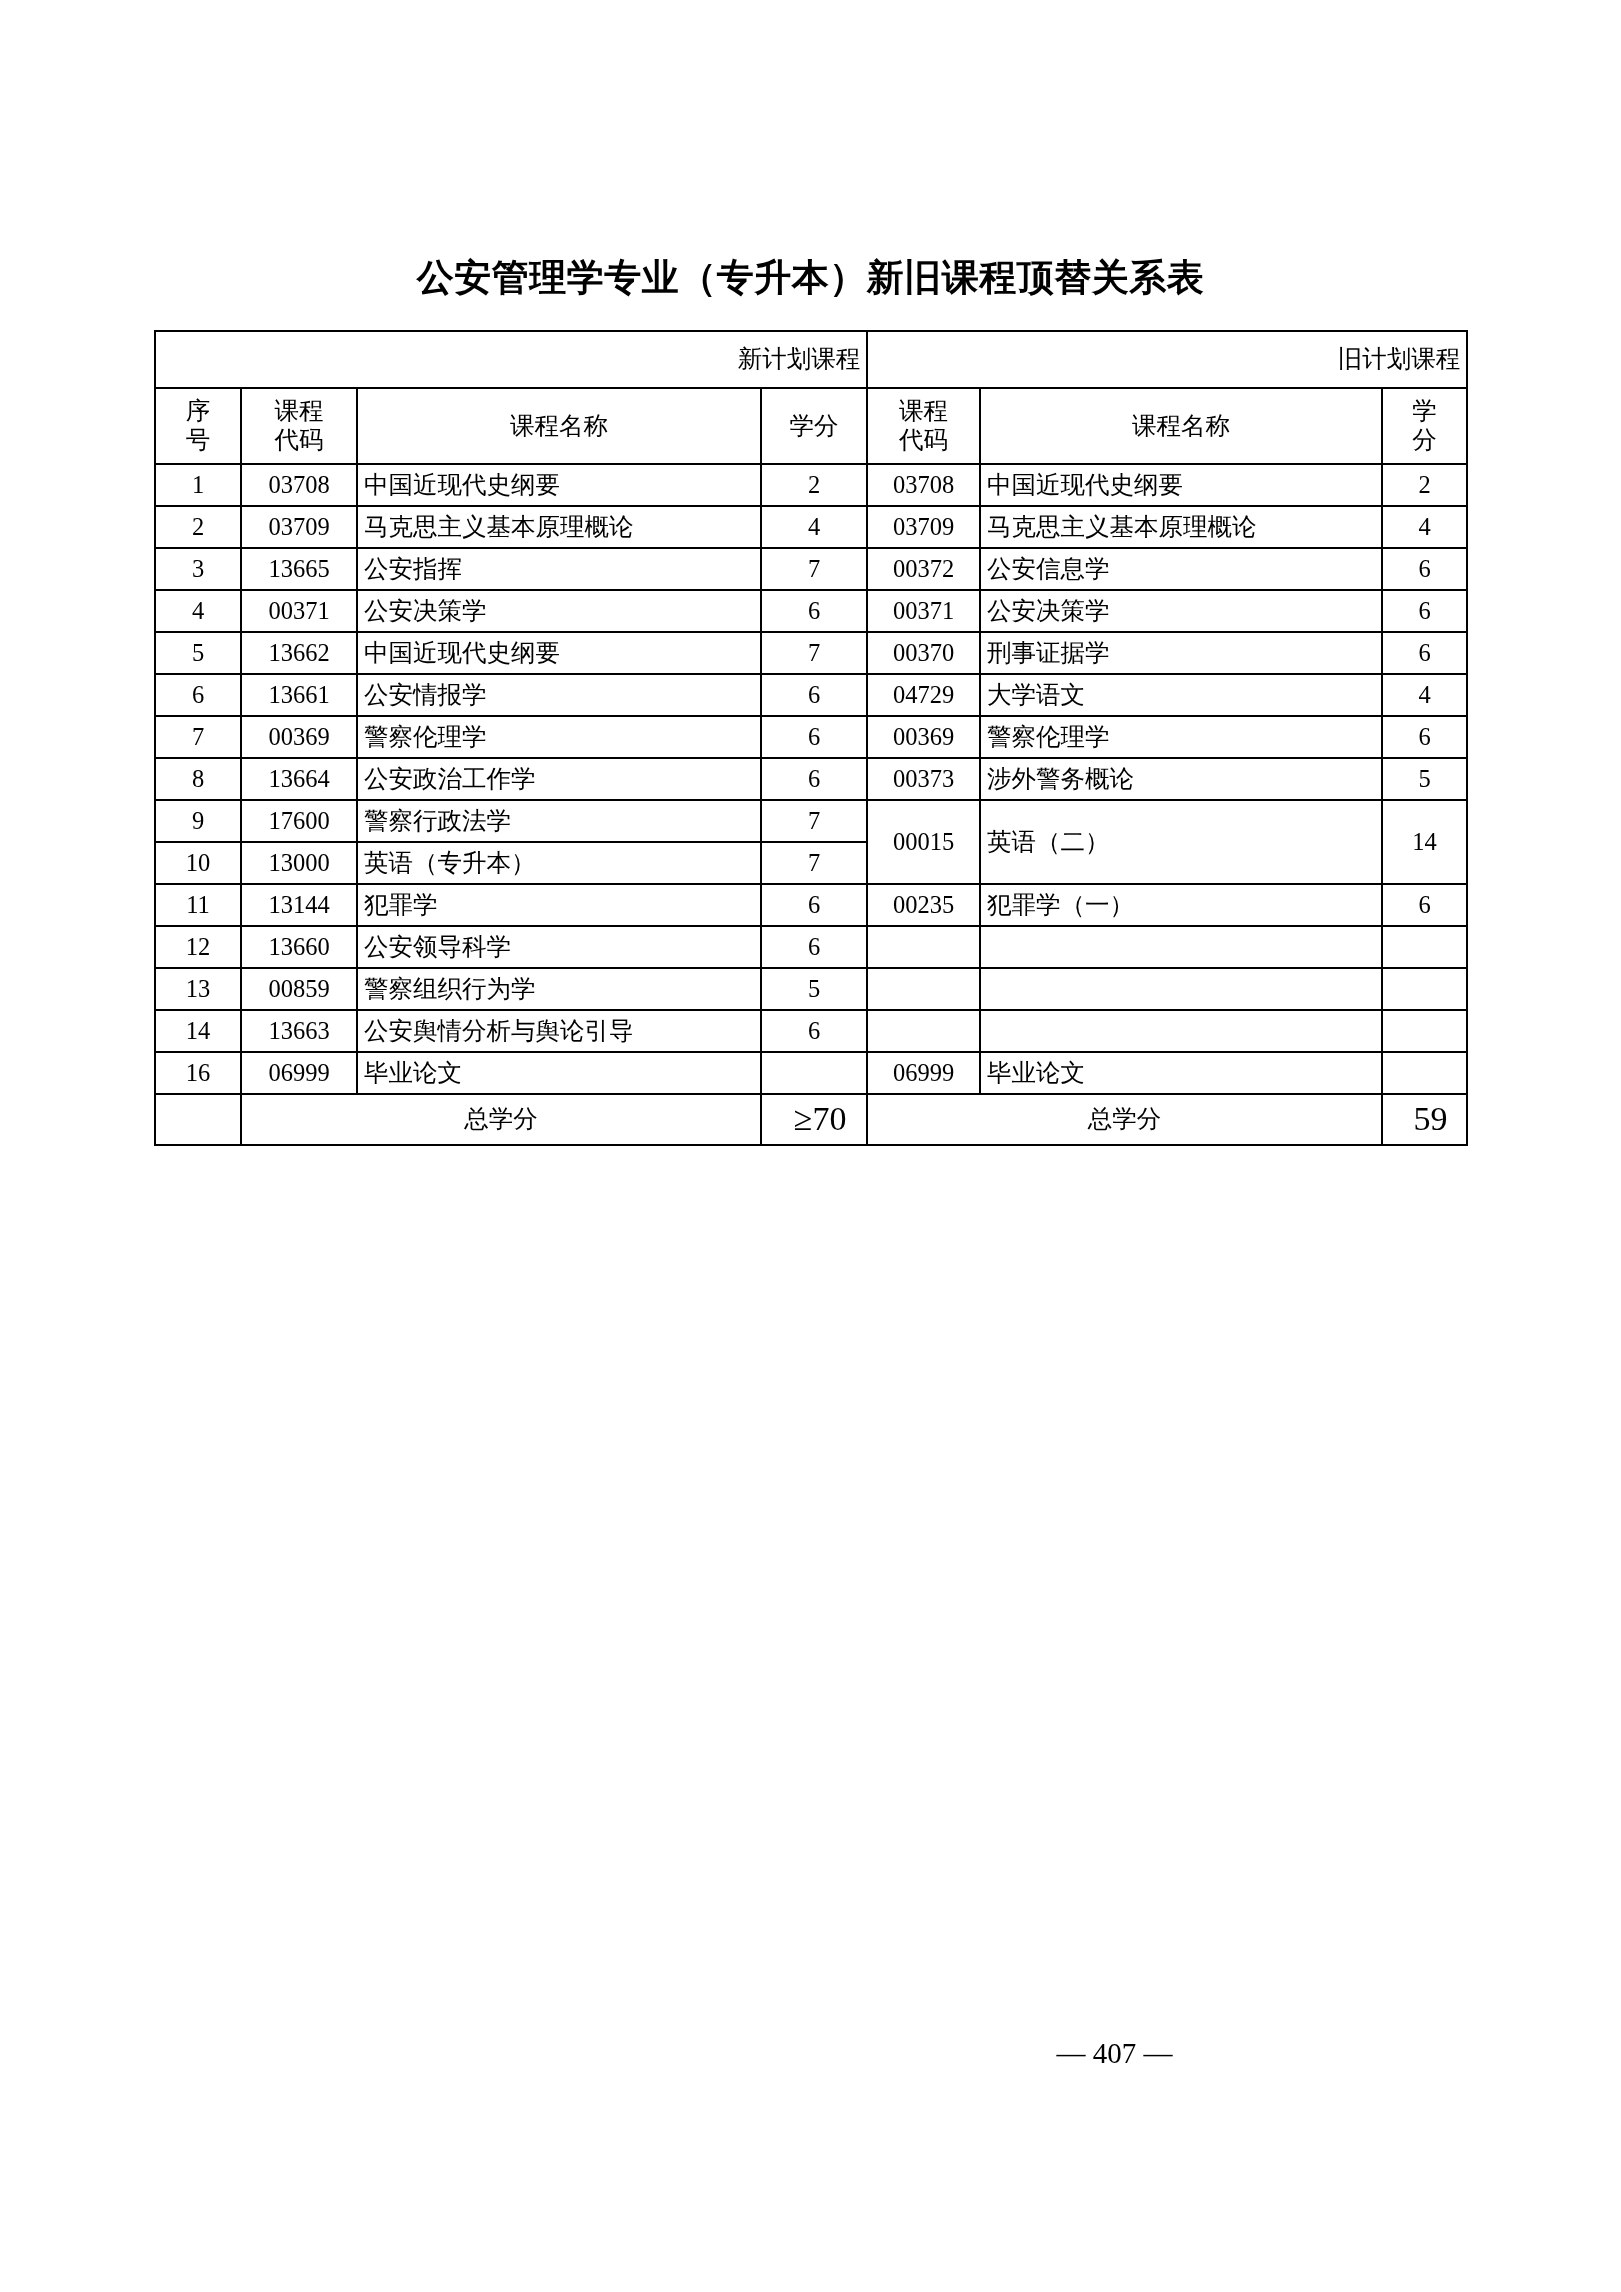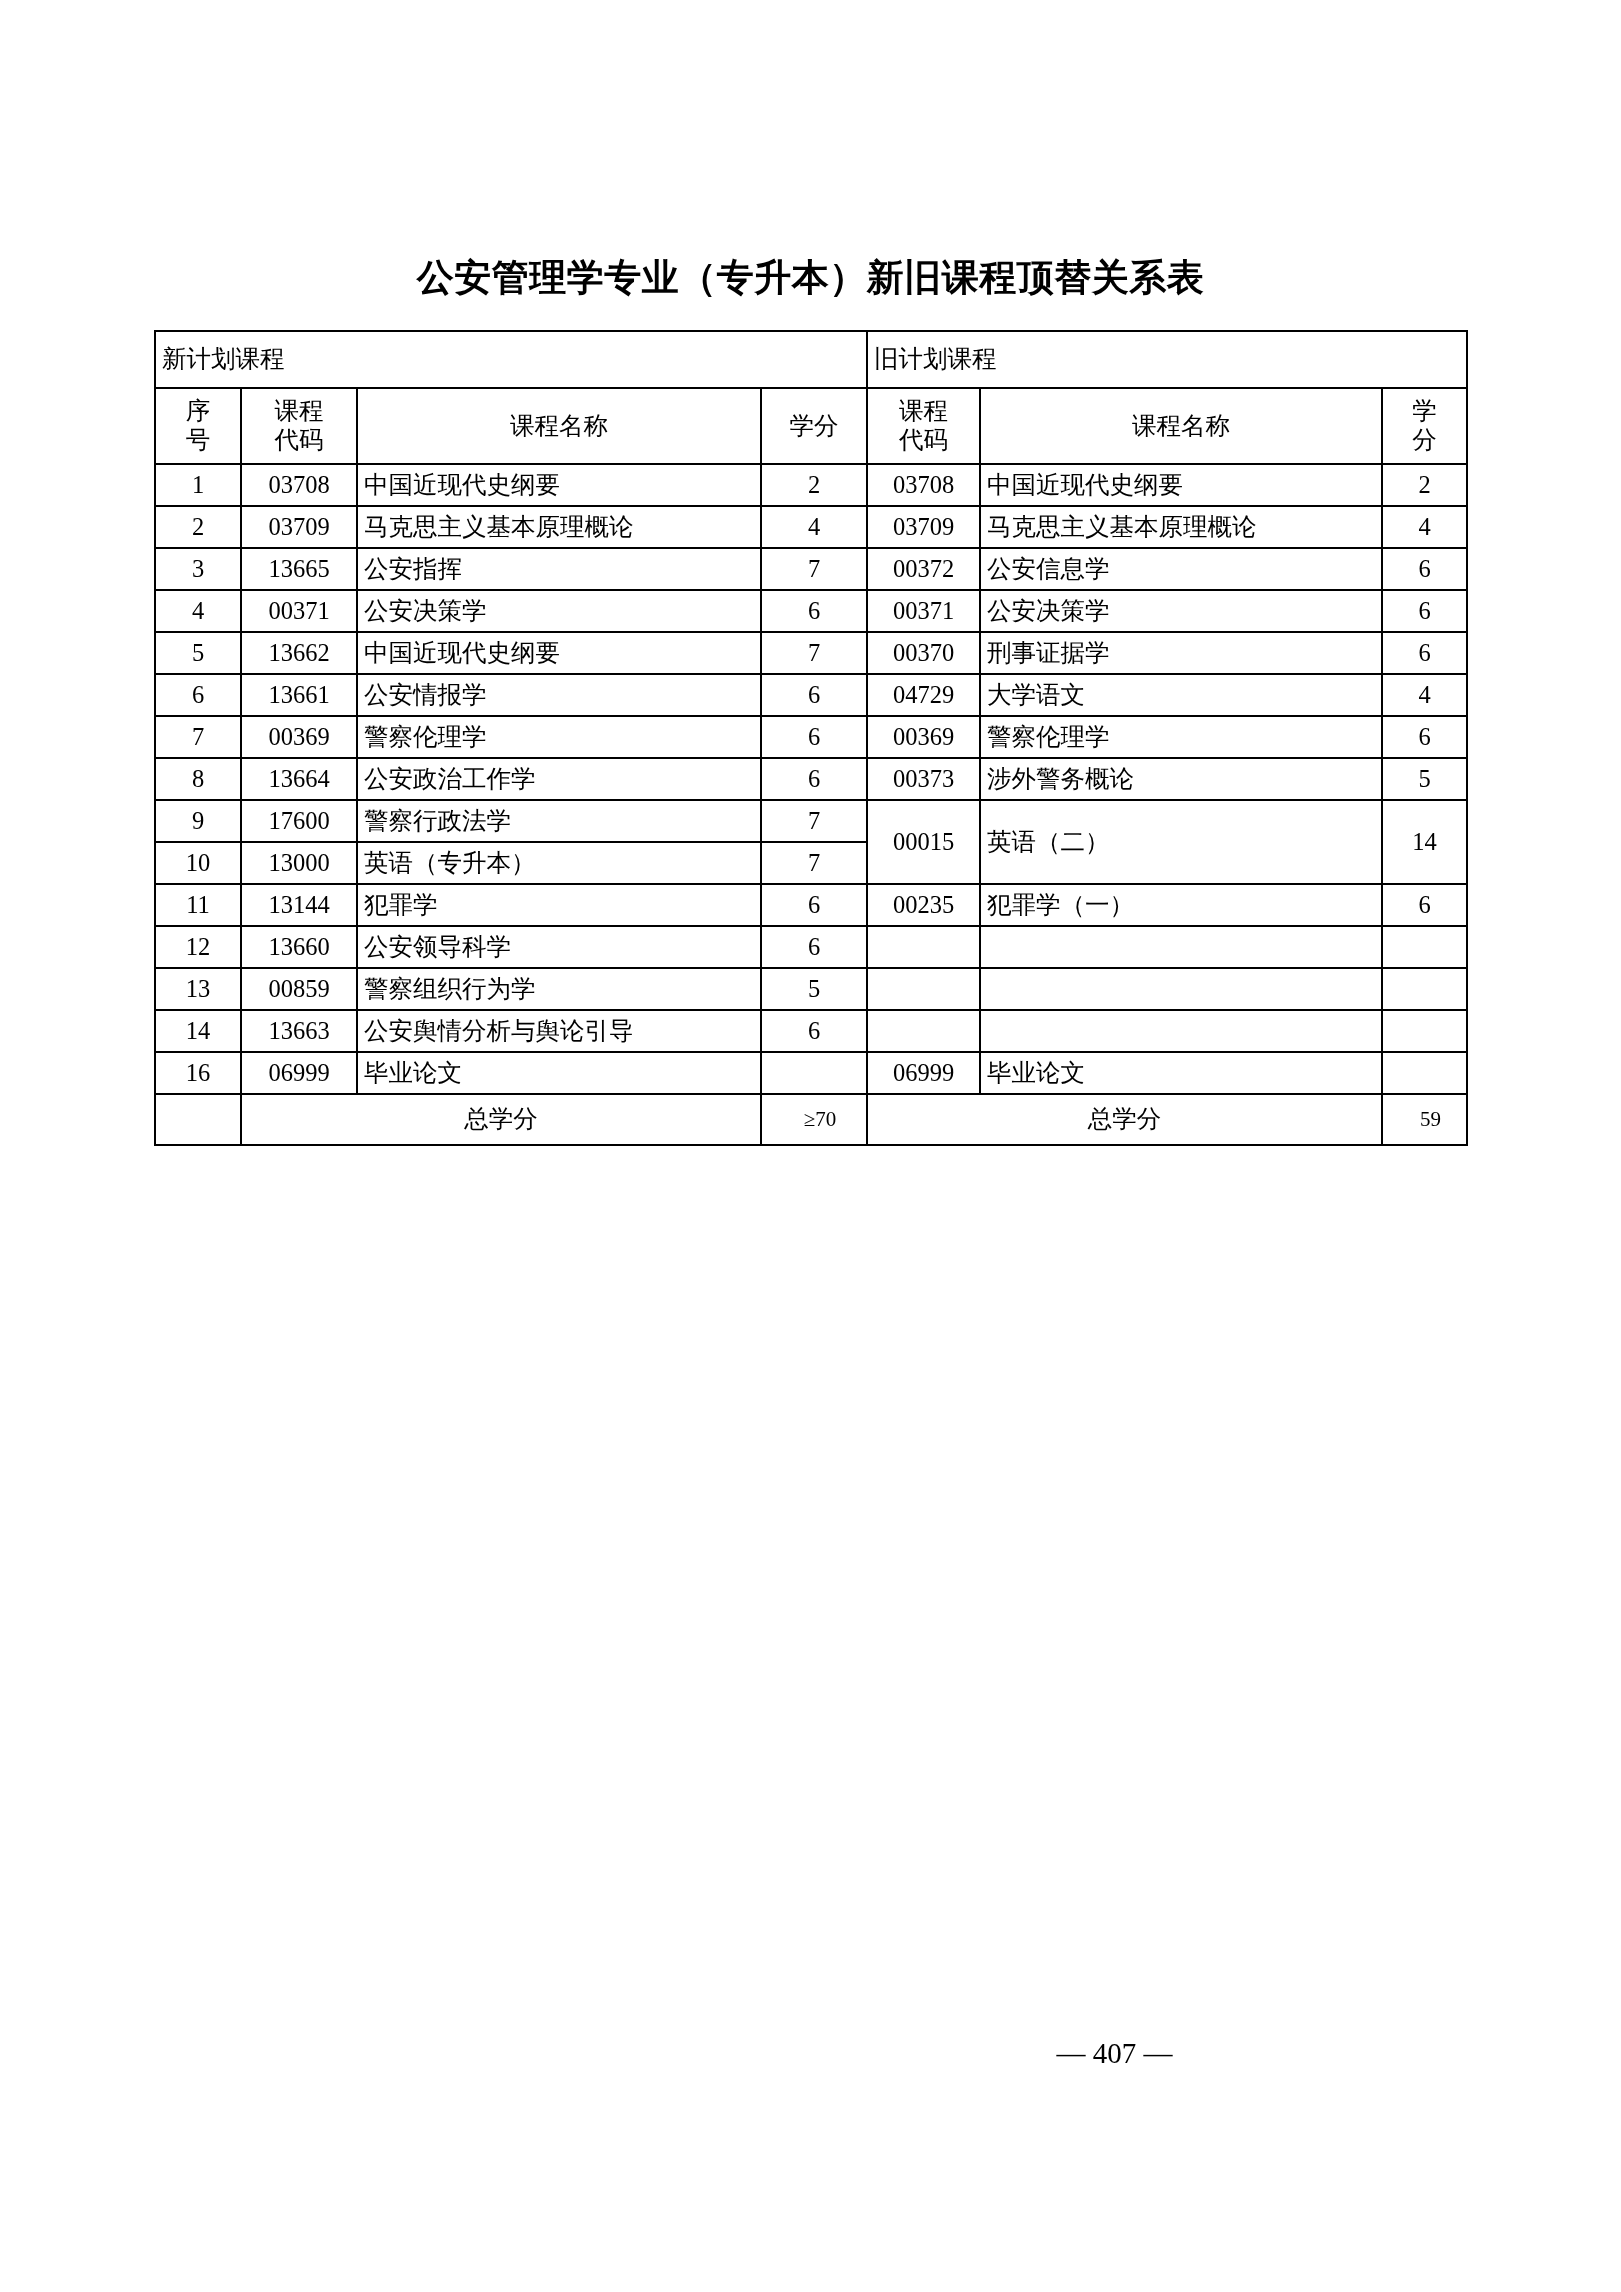--- a/index.html
+++ b/index.html
@@ -46,21 +46,21 @@
   }
   table.main td {
     border: 2px solid #000000;
     padding: 0 5.9px;
     font-size: 24.5px;
     line-height: 1.18;
     vertical-align: middle;
     font-family: "Liberation Serif", "DejaVu Serif", serif;
   }
   .grp-head {
-    text-align: left;
+    text-align: right;
     height: 55px;
     font-family: "Liberation Sans", "DejaVu Sans", sans-serif;
     font-size: 26.5px;
   }
   .col-head {
     text-align: center;
     height: 74px;
     font-family: "Liberation Sans", "DejaVu Sans", sans-serif;
     font-size: 26.5px;
     line-height: 1.12;
@@ -83,21 +83,21 @@
   .datarow td { height: 40px; }
   .total td {
     height: 49px;
     text-align: center;
     font-family: "Liberation Sans", "DejaVu Sans", sans-serif;
     font-size: 26.5px;
     margin-top: 14px;
   }
   .total .num, .total .val {
     font-family: "Liberation Serif", "DejaVu Serif", serif;
-    font-size: 21px;
+    font-size: 34px;
     text-align: center;
     padding-left: 18px;
   }
   .footer {
     position: absolute;
     top: 2037px;
     left: 0;
     width: 1621px;
     text-align: center;
     font-size: 29px;

